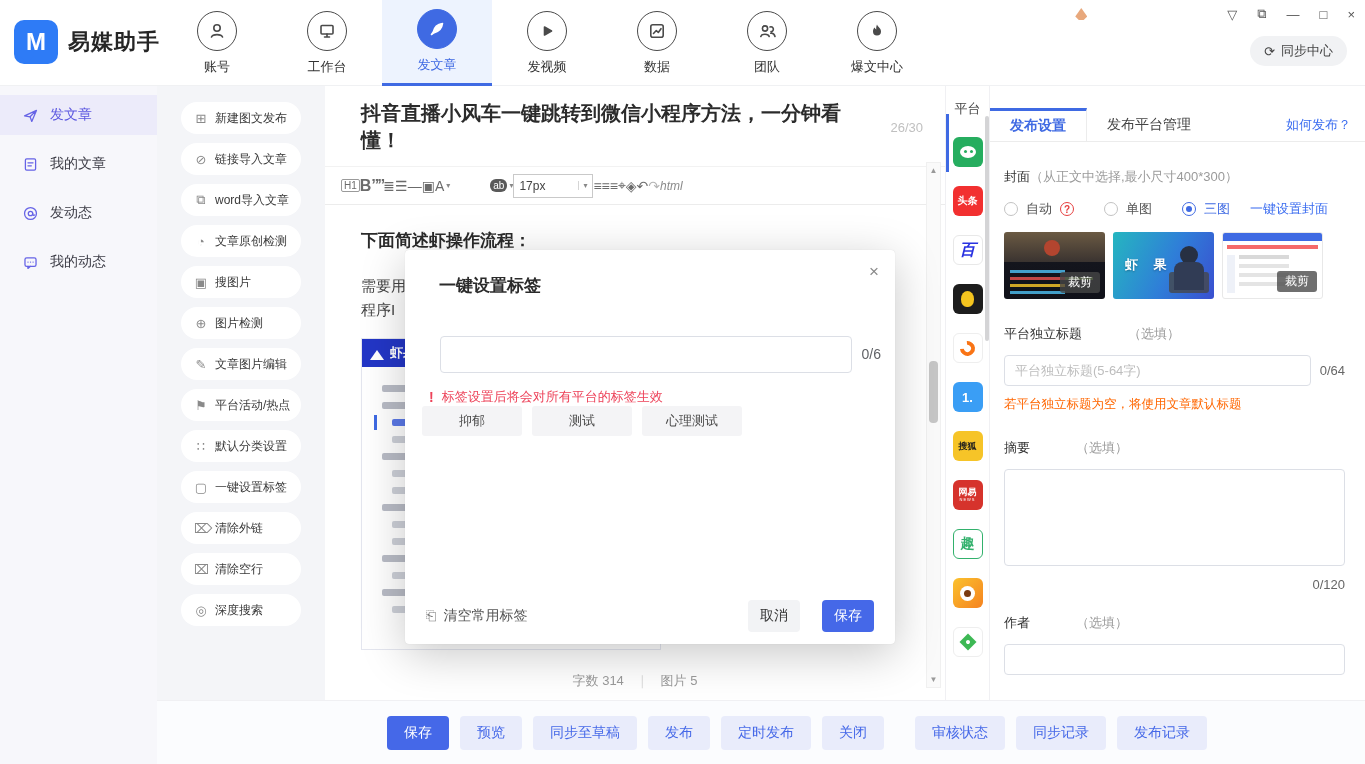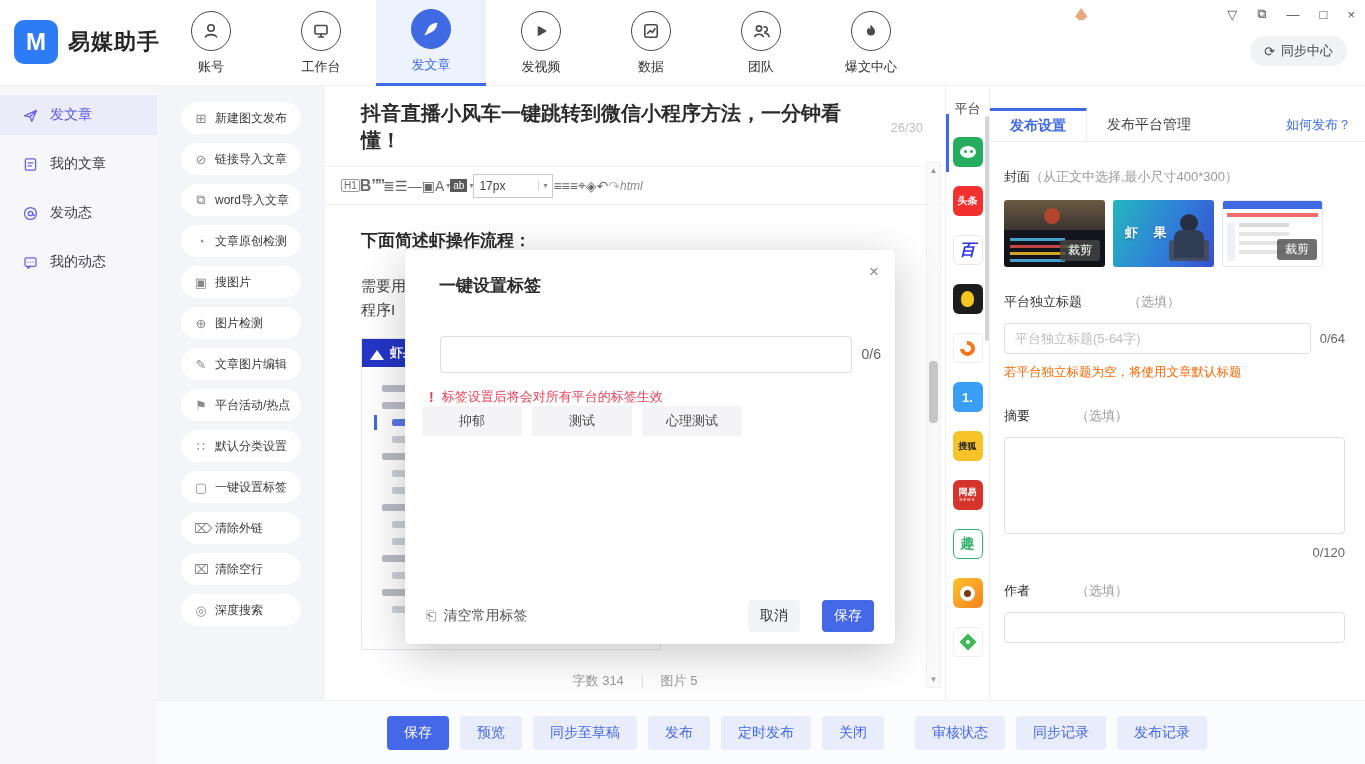--- a/index.html
+++ b/index.html
@@ -13,21 +13,21 @@
   .winbar { position:absolute; top:6px; right:10px; display:flex; gap:20px; align-items:center;
             color:#555; font-size:13px; }
   .winbar span { cursor:default; }
   .tray-dot { width:12px; height:12px; background:#e8a87c; clip-path:polygon(50% 0,100% 70%,70% 100%,30% 100%,0 70%); margin-right:120px; }
   .logo { position:absolute; left:14px; top:20px; display:flex; align-items:center; gap:10px; }
   .logo-box { width:44px; height:44px; background:#2e7bf6; border-radius:10px; color:#fff;
               display:flex; align-items:center; justify-content:center; font-weight:bold; font-size:24px;
               position:relative; }
   .logo-box:after{ content:""; position:absolute; left:6px; bottom:-6px; border:7px solid transparent; border-top-color:#2e7bf6; }
   .brand { font-size:22px; font-weight:bold; color:#252525; letter-spacing:1px; }
-  .nav { position:absolute; left:156px; top:0; height:96px; display:flex;justify-content:flex-end; }
+  .nav { position:absolute; left:162px; top:0; height:96px; display:flex;justify-content:flex-end; }
   .nav-item { width:110px; height:86px; display:flex; flex-direction:column; align-items:center;
               justify-content:center; gap:7px; cursor:pointer; }
   .nav-ic { width:40px; height:40px; border:1.5px solid #4a4a4a; border-radius:50%;
             display:flex; align-items:center; justify-content:center; }
   .nav-ic svg { stroke:#4a4a4a; fill:none; stroke-width:1.6; stroke-linecap:round; stroke-linejoin:round; }
   .nav-label { font-size:13px; color:#333; }
   .nav-item.active { background:#edf3fe; border-bottom:3px solid #3f6ae3; }
   .nav-item.active .nav-ic { background:#3f6ae3; border-color:#3f6ae3; }
   .nav-item.active .nav-ic svg { stroke:#fff; fill:#fff; }
   .nav-item.active .nav-label { color:#3f6ae3; }
@@ -54,21 +54,21 @@
   .title-row { display:flex; align-items:center; padding:14px 22px 12px 36px; border-bottom:1px solid #f2f2f2; }
   .doc-title { flex:1; font-size:20px; font-weight:700; color:#2b2b2b; }
   .title-counter { font-size:13px; color:#c0c0c0; margin-left:10px; }
   .ed-toolbar { display:flex; align-items:center; height:38px; padding:0 16px;
                 border-bottom:1px solid #ececec; color:#6b6b6b; }
   .tb { font-size:14px; cursor:pointer; display:flex; align-items:center; }
   .tb.h1 { border:1px solid #9a9a9a; font-size:10px; padding:0 2px; border-radius:2px; }
   .tb.bold { font-weight:bold; font-size:16px; }
   .tb.quote { font-weight:bold; font-size:16px; letter-spacing:-2px; }
   .tb.caret:after { content:"▾"; font-size:8px; margin-left:2px; color:#888; }
-  .tb.hl span { background:#5a5a5a; color:#fff; font-size:10px; padding:1px 3px; border-radius:0; }
+  .tb.hl span { background:#5a5a5a; color:#fff; font-size:10px; padding:1px 3px; border-radius:6px;margin-left:40px; }
   .fs-select { width:80px; height:24px; border:1px solid #c9c9c9; display:flex; align-items:center;
                justify-content:space-between; padding:0 5px; font-size:12px; color:#444; cursor:pointer; }
   .fs-select em { font-style:normal; font-size:8px; color:#888; border-left:1px solid #d5d5d5; padding-left:4px; }
   .tb.dim { color:#b5b5b5; }
   .tb.html { font-size:12px; color:#8a8a8a;font-style:italic; }
   .ed-content { padding:24px 40px 0 36px; }
   .c-heading { font-size:17px; font-weight:bold; color:#2b2b2b; margin-bottom:22px; }
   .c-line { font-size:15px; color:#444; line-height:1.6; }
   .embed { width:300px; margin-top:16px; border:1px solid #e4e6ef; }
   .embed-head { height:28px; background:#2336c6; display:flex; align-items:center; gap:6px; padding-left:8px;
@@ -484,20 +484,32 @@
   <div class="settings">
     <div class="tabs">
       <div class="tab active">发布设置</div>
       <div class="tab">发布平台管理</div>
       <div class="help-link">如何发布？</div>
     </div>
     <div class="sec">
       <div class="cover-label">
         <span>封面</span><span class="hint">（从正文中选择,最小尺寸400*300）</span>
       </div>
+      <div class="radio-row">
+        <span class="radio"></span>
+        <span>自动</span>
+        <span class="q-ic">?</span>
+        <span class="radio-gap"></span>
+        <span class="radio"></span>
+        <span>单图</span>
+        <span class="radio-gap"></span>
+        <span class="radio checked"></span>
+        <span style="color:#3f6ae3">三图</span>
+        <span class="cover-link">一键设置封面</span>
+      </div>
       <div class="covers">
         <div class="thumb t1">
           <span class="crop-badge">裁剪</span>
         </div>
         <div class="thumb t2">
           <span class="t2-text">虾 果</span>
           <span class="crop-badge">裁剪</span>
         </div>
         <div class="thumb t3">
           <span class="bar-top"></span>

